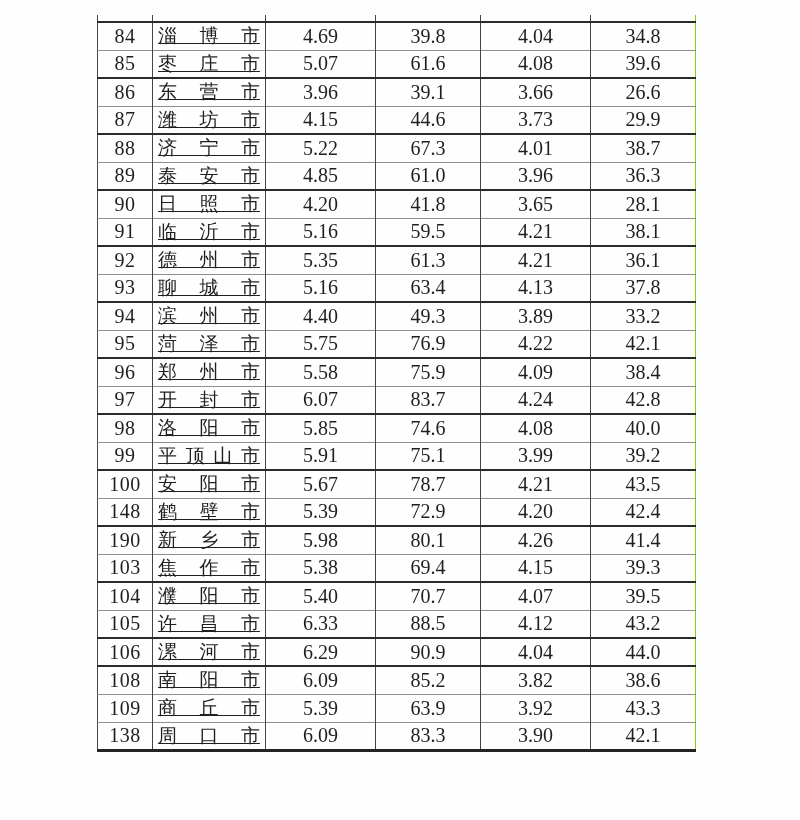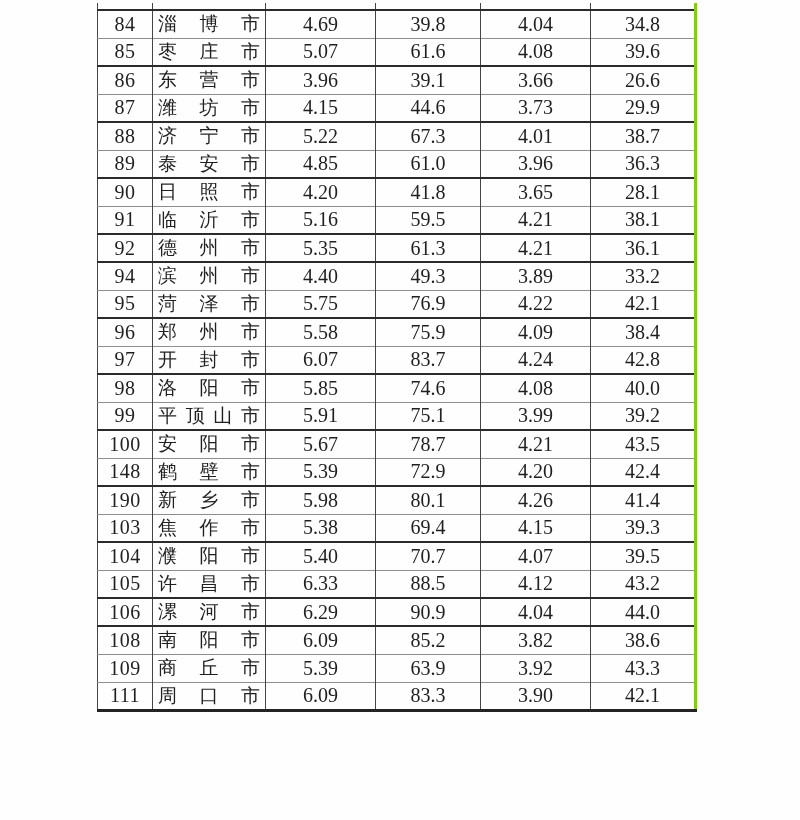--- a/index.html
+++ b/index.html
@@ -12,26 +12,26 @@
     width: 800px;
     height: 820px;
     background: #fefefe;
     overflow: hidden;
     font-family: "Liberation Serif", "DejaVu Serif", serif;
     color: #1f1f1f;
   }
   table.data-table {
     position: absolute;
     left: 97px;
-    top: 3px;
+    top: 15px;
     width: 598px;
     border-collapse: collapse;
     table-layout: fixed;
     border-left: 1px solid #454545;
-    border-right: 3px solid #84cc16;
+    border-right: 1px solid #84cc16;
     border-bottom: 3px solid #232323;
     padding-left: 16px;
   }
   td {
     padding: 0;
     margin: 0;
     border-left: 1px solid #454545;
     vertical-align: middle;
     text-align: center;
     overflow: hidden;
@@ -51,20 +51,21 @@
   }
   td.c-city {
     font-size: 19px;
   }
   .city-text {
     display: inline-block;
     min-width: 102px;
     text-align: justify;
     text-align-last: justify;
     line-height: 1;
+    text-decoration: underline;
   }
 </style>
 </head>
 <body>
 
 <div class="page">
   <table class="data-table">
     <colgroup>
       <col style="width:55px">
       <col style="width:113px">
@@ -165,20 +166,30 @@
         <tr class="data-row thick-top">
     <td class="c-no">92</td>
     <td class="c-city">
       <span class="city-text">德州市</span>
     </td>
     <td class="c-num">5.35</td>
     <td class="c-num">61.3</td>
     <td class="c-num">4.21</td>
     <td class="c-num">36.1</td>
   </tr>
+        <tr class="data-row">
+    <td class="c-no">93</td>
+    <td class="c-city">
+      <span class="city-text">聊城市</span>
+    </td>
+    <td class="c-num">5.16</td>
+    <td class="c-num">63.4</td>
+    <td class="c-num">4.13</td>
+    <td class="c-num">37.8</td>
+  </tr>
         <tr class="data-row thick-top">
     <td class="c-no">94</td>
     <td class="c-city">
       <span class="city-text">滨州市</span>
     </td>
     <td class="c-num">4.40</td>
     <td class="c-num">49.3</td>
     <td class="c-num">3.89</td>
     <td class="c-num">33.2</td>
   </tr>
@@ -316,21 +327,21 @@
     <td class="c-no">109</td>
     <td class="c-city">
       <span class="city-text">商丘市</span>
     </td>
     <td class="c-num">5.39</td>
     <td class="c-num">63.9</td>
     <td class="c-num">3.92</td>
     <td class="c-num">43.3</td>
   </tr>
         <tr class="data-row">
-    <td class="c-no">111</td>
+    <td class="c-no">138</td>
     <td class="c-city">
       <span class="city-text">周口市</span>
     </td>
     <td class="c-num">6.09</td>
     <td class="c-num">83.3</td>
     <td class="c-num">3.90</td>
     <td class="c-num">42.1</td>
   </tr>
       </tbody>
   </table>

